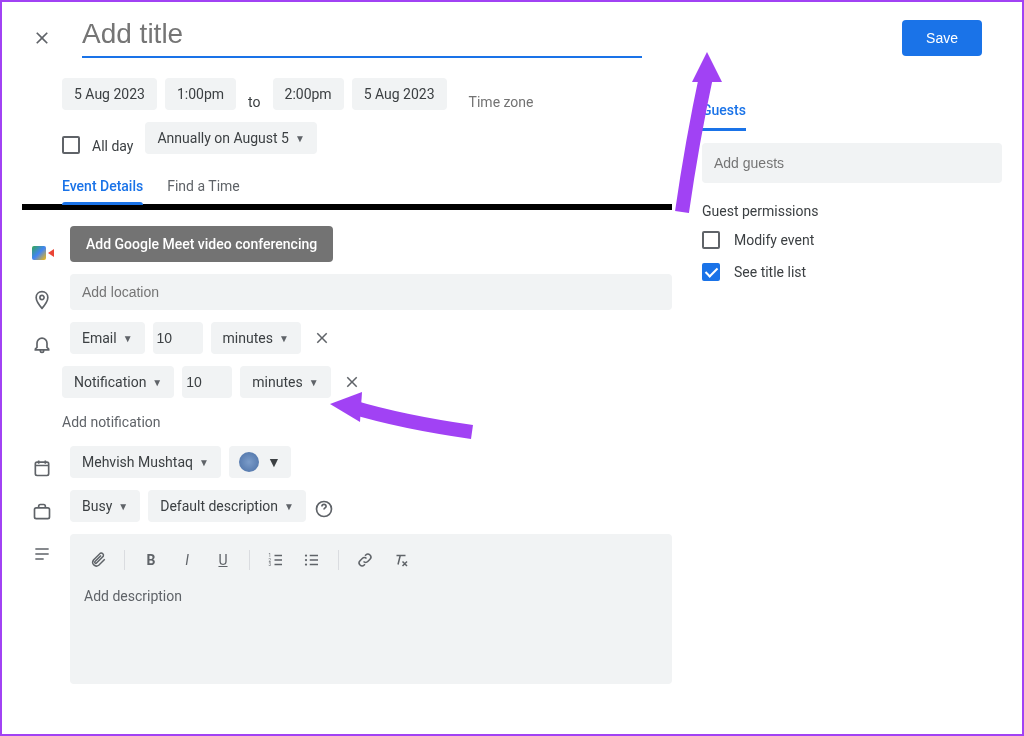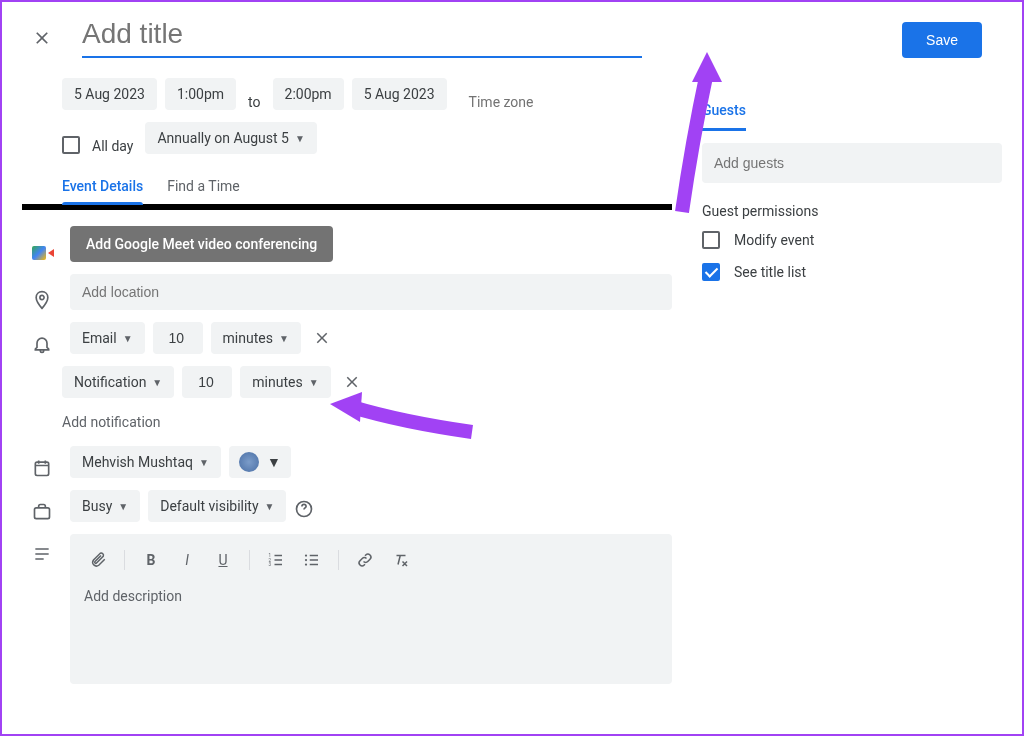--- a/index.html
+++ b/index.html
@@ -1,18 +1,18 @@
 <!DOCTYPE html>
 <html><head>
 <meta charset="utf-8">
 <style>
 * { box-sizing: border-box; margin: 0; padding: 0; }
 body { font-family: 'Google Sans', Roboto, Arial, sans-serif; font-size: 14px; color: #3c4043; background: #fff; width: 1024px; height: 736px; position: relative; border: 2px solid #a142f4; }
 .container { padding: 16px 20px; display: flex; flex-direction: column; height: 100%; }
-.header { display: flex; align-items: flex-end; gap: 20px; margin-bottom: 20px; }
+.header { display: flex; align-items: center; gap: 20px; margin-bottom: 20px; }
 .close-btn { width: 40px; height: 40px; display: flex; align-items: center; justify-content: center; cursor: pointer; color: #5f6368; border-radius: 50%; }
 .close-btn svg { width: 20px; height: 20px; }
 .title-input { flex: 1; max-width: 560px; font-size: 28px; color: #bdc1c6; border: none; border-bottom: 2px solid #1a73e8; padding-bottom: 6px; outline: none; }
 .save-btn { background: #1a73e8; color: #fff; border: none; padding: 10px 24px; border-radius: 4px; font-size: 14px; font-weight: 500; cursor: pointer; margin-left: auto; margin-right: 20px; }
 .content-wrap { display: flex; gap: 30px; }
 .left-col { flex: 1; max-width: 660px; }
 .right-col { width: 300px; padding-top: 0; }
 .row { display: flex; align-items: flex-end; gap: 8px; margin-bottom: 12px; padding-left: 40px; }
 .row.with-icon { padding-left: 0; }
 .icon-slot { width: 40px; display: flex; justify-content: center; color: #5f6368; flex-shrink: 0; }
@@ -22,21 +22,21 @@
 .plain-text { font-size: 14px; color: #3c4043; padding: 0 4px; }
 .checkbox { width: 18px; height: 18px; border: 2px solid #5f6368; border-radius: 2px; display: inline-block; position: relative; cursor: pointer; }
 .checkbox.checked { background: #1a73e8; border-color: #1a73e8; }
 .checkbox.checked::after { content: ''; position: absolute; left: 4px; top: 0px; width: 5px; height: 10px; border: solid white; border-width: 0 2px 2px 0; transform: rotate(45deg); }
 .tabs { display: flex; gap: 24px; border-bottom: 6px solid #000000; margin-bottom: 16px; padding-left: 40px; margin-top: 24px; }
 .tab { padding-bottom: 10px; font-size: 14px; color: #5f6368; cursor: pointer; position: relative; }
 .tab.active { color: #1a73e8; font-weight: 500; }
 .tab.active::after { content: ''; position: absolute; bottom: -1px; left: 0; right: 0; height: 3px; background: #1a73e8; border-radius: 3px 3px 0 0; }
 .meet-btn { background: #737373; color: #fff; padding: 10px 16px; border-radius: 4px; font-size: 14px; font-weight: 500; cursor: pointer; display: inline-block; }
 .location-input { background: #f1f3f4; border: none; padding: 10px 12px; border-radius: 4px; font-size: 14px; width: 100%; color: #5f6368; outline: none; }
-.num-input { background: #f1f3f4; border: none; padding: 8px 16px; border-radius: 4px; font-size: 14px; width: 50px; text-align: left; color: #3c4043; outline: none; }
+.num-input { background: #f1f3f4; border: none; padding: 8px 4px; border-radius: 4px; font-size: 14px; width: 50px; text-align: left; color: #3c4043; outline: none; }
 .close-x { color: #5f6368; cursor: pointer; padding: 4px; }
 .close-x svg { width: 18px; height: 18px; }
 .add-notif { color: #5f6368; font-size: 14px; padding: 4px 0; cursor: pointer; }
 .avatar-chip { background: #f1f3f4; padding: 6px 10px; border-radius: 4px; display: inline-flex; align-items: center; gap: 8px; }
 .avatar-circle { width: 20px; height: 20px; border-radius: 50%; background: radial-gradient(circle, #7b9cc9, #4a6fa5); }
 .help-icon { color: #5f6368; cursor: pointer; }
 .help-icon svg { width: 20px; height: 20px; }
 .desc-box { background: #f1f3f4; border-radius: 4px; padding: 8px; min-height: 150px; }
 .toolbar { display: flex; align-items: center; gap: 4px; padding: 4px 4px 10px; }
 .tool-btn { width: 32px; height: 28px; display: flex; align-items: center; justify-content: center; cursor: pointer; color: #5f6368; border-radius: 4px; }
@@ -173,21 +173,21 @@
           <svg viewBox="0 0 24 24">
               <rect x="3" y="7" width="18" height="13" rx="2" fill="none" stroke="currentColor" stroke-width="2"></rect>
               <path fill="none" stroke="currentColor" stroke-width="2" d="M8 7V5a2 2 0 012-2h4a2 2 0 012 2v2"></path>
             </svg>
         </div>
         <span class="chip">
           <span>Busy</span>
           <span class="dropdown-caret">▼</span>
         </span>
         <span class="chip">
-          <span>Default visibility</span>
+          <span>Default description</span>
           <span class="dropdown-caret">▼</span>
         </span>
         <span class="help-icon">
           <svg viewBox="0 0 24 24">
               <circle cx="12" cy="12" r="9" fill="none" stroke="currentColor" stroke-width="2"></circle>
               <path fill="none" stroke="currentColor" stroke-width="2" d="M9.5 9a2.5 2.5 0 115 0c0 1.5-2.5 2-2.5 3.5M12 17v.01"></path>
             </svg>
         </span>
       </div>
 

